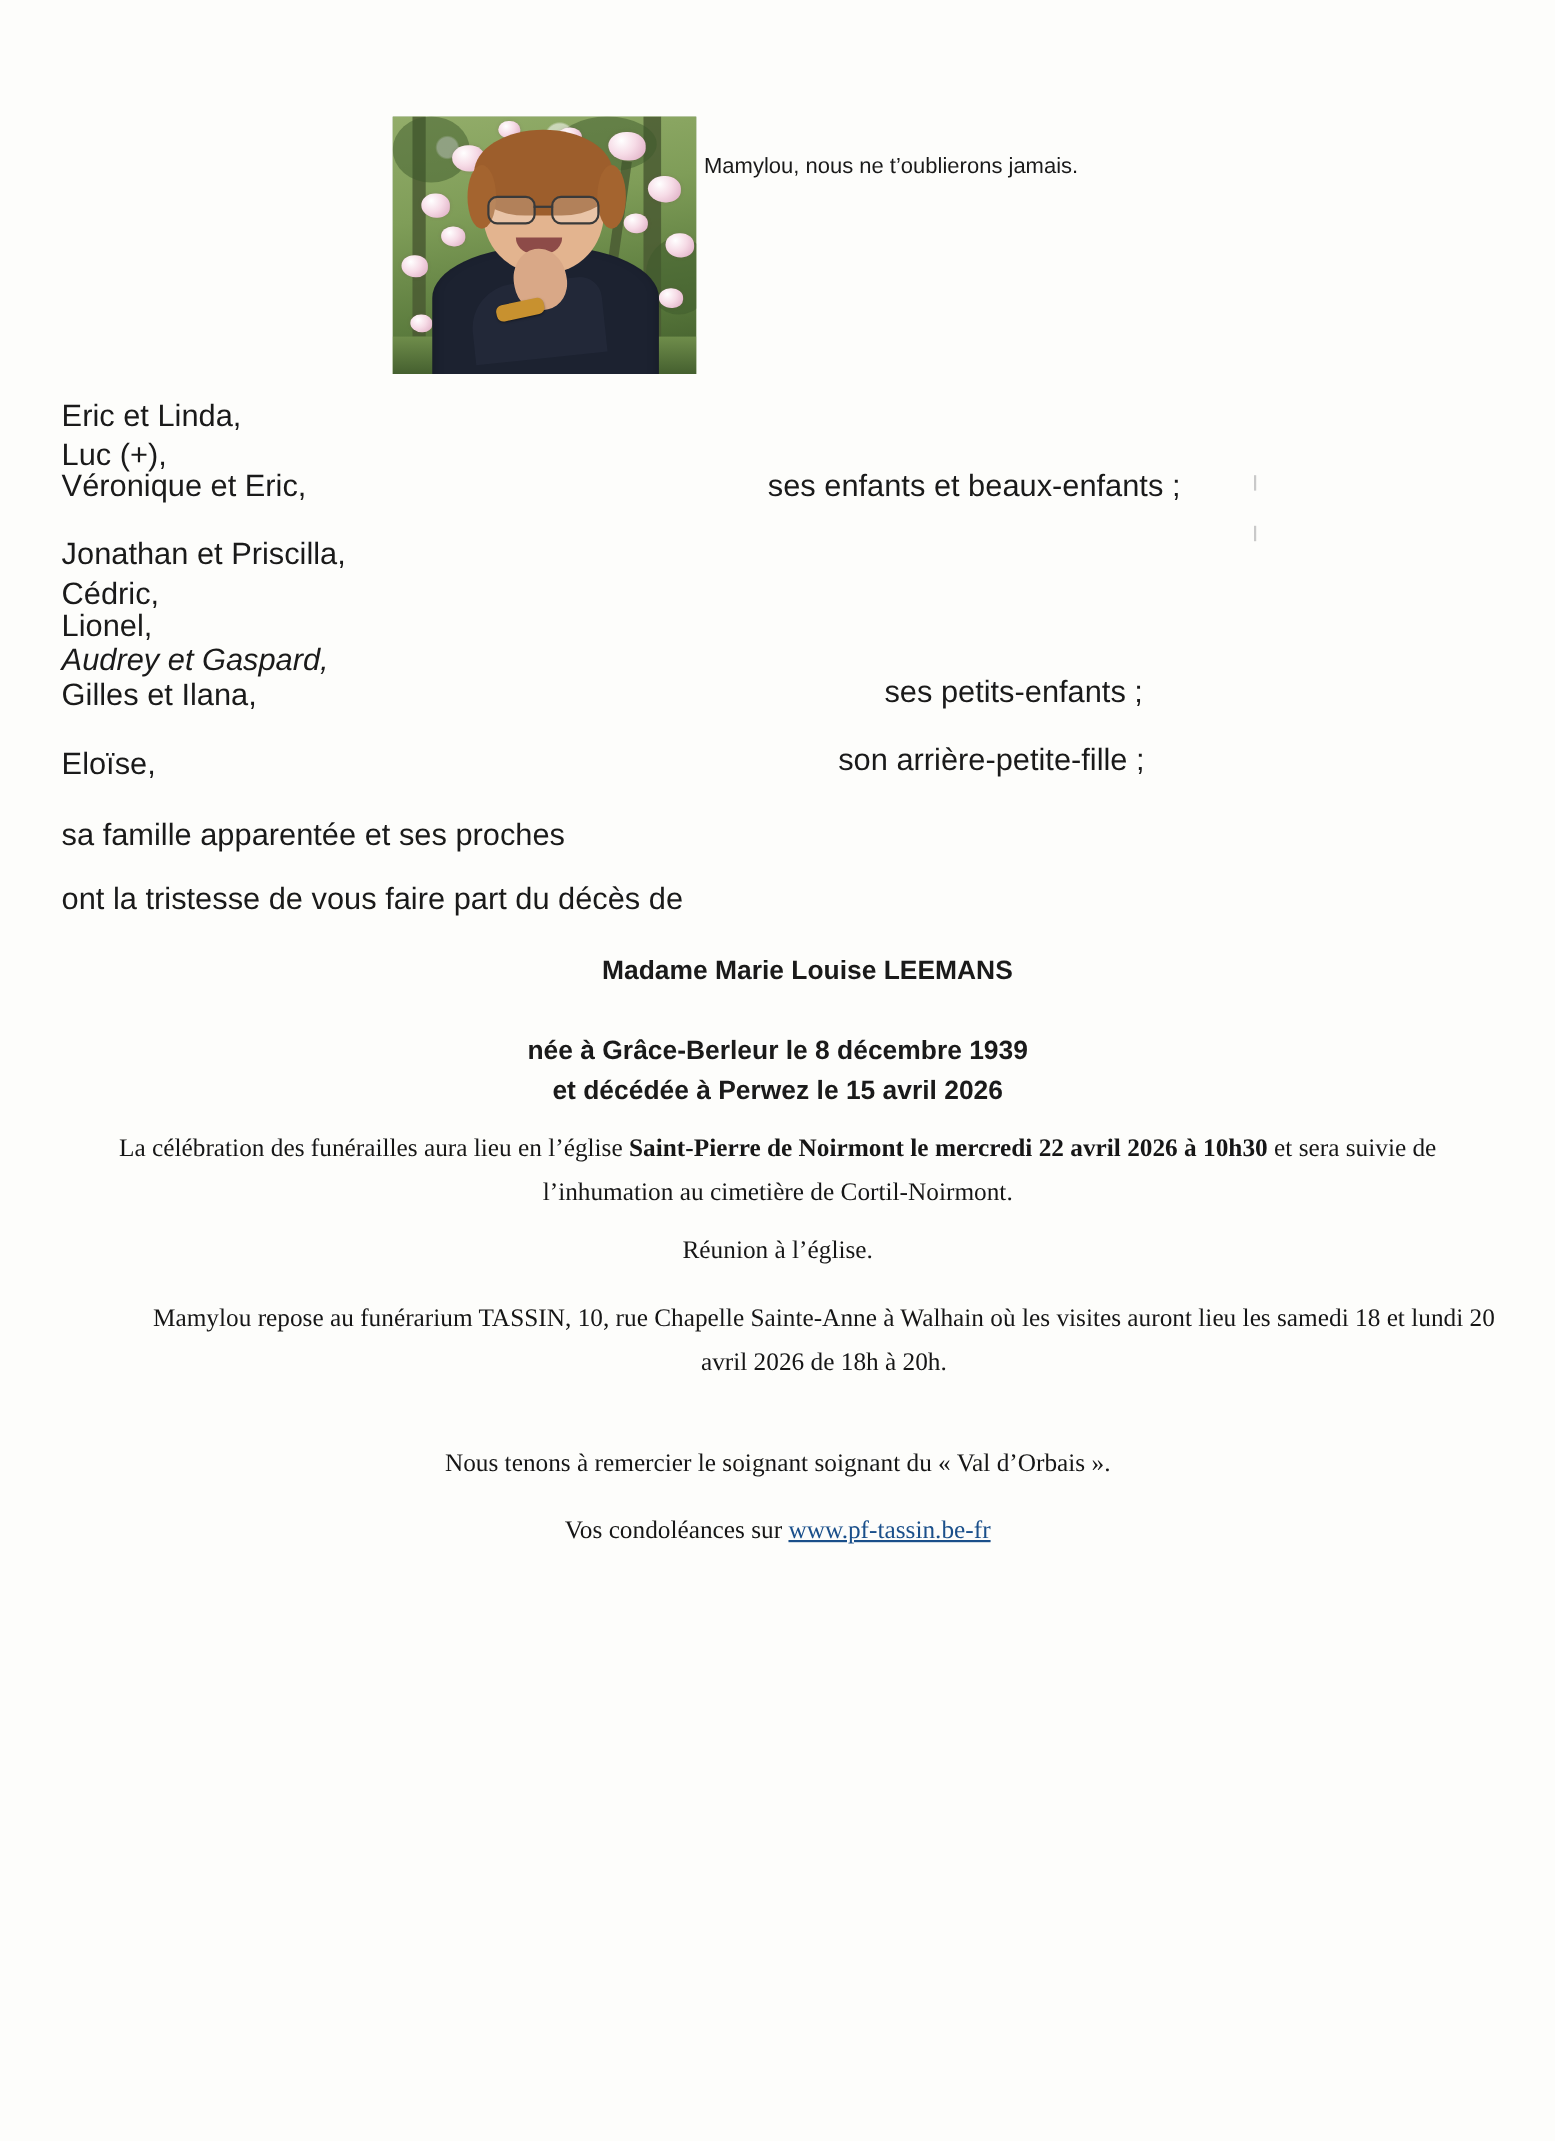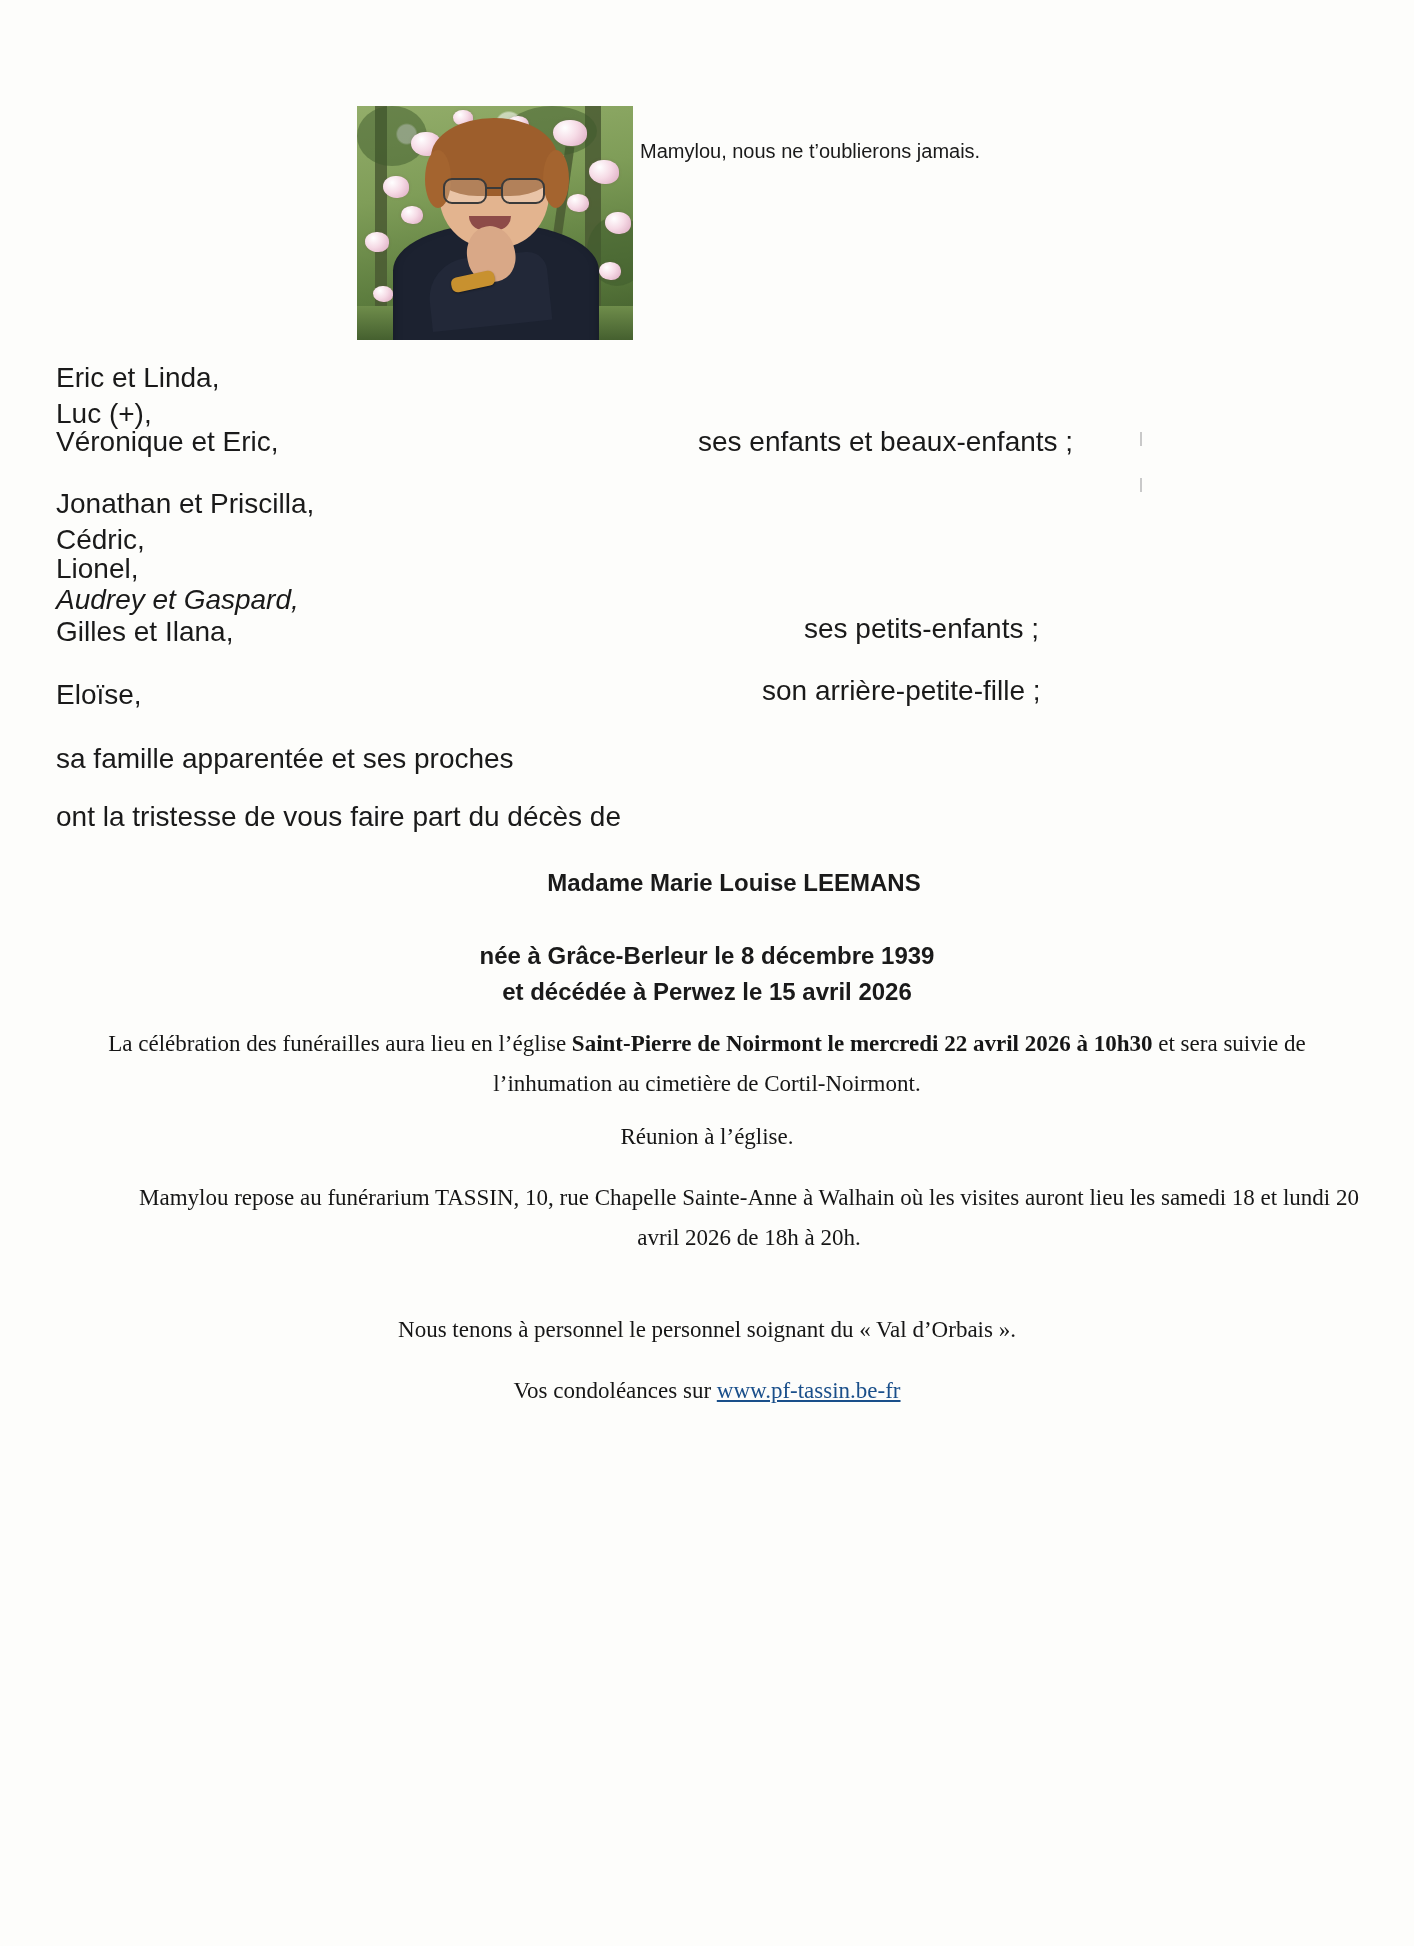--- a/index.html
+++ b/index.html
@@ -307,21 +307,21 @@
   <div class="txt center-block names" style="top:973px;">et décédée à Perwez le 15 avril 2026</div>
 
   <div class="para" style="top:1024px;">
     <span>La célébration des funérailles aura lieu en l’église </span><span class="bold">Saint-Pierre de Noirmont le mercredi 22 avril 2026 à 10h30</span><span> et sera suivie de l’inhumation au cimetière de Cortil-Noirmont.</span>
   </div>
 
   <div class="para" style="top:1117px;">Réunion à l’église.</div>
 
   <div class="para" style="top:1178px;width:1234px;left:104px;margin-left:28px;">Mamylou repose au funérarium TASSIN, 10, rue Chapelle Sainte-Anne à Walhain où les visites auront lieu les samedi 18 et lundi 20 avril 2026 de 18h à 20h.</div>
 
-  <div class="para" style="top:1310px;">Nous tenons à personnel le personnel soignant du « Val d’Orbais ».</div>
+  <div class="para" style="top:1310px;">Nous tenons à remercier le soignant soignant du « Val d’Orbais ».</div>
 
   <div class="para" style="top:1371px;">
     <span>Vos condoléances sur </span><a class="link" href="#">www.pf-tassin.be-fr</a>
   </div>
 
   <div class="edge-mark" style="left:1140px;top:432px;"></div>
   <div class="edge-mark" style="left:1140px;top:478px;"></div>
 
 </div>
 

